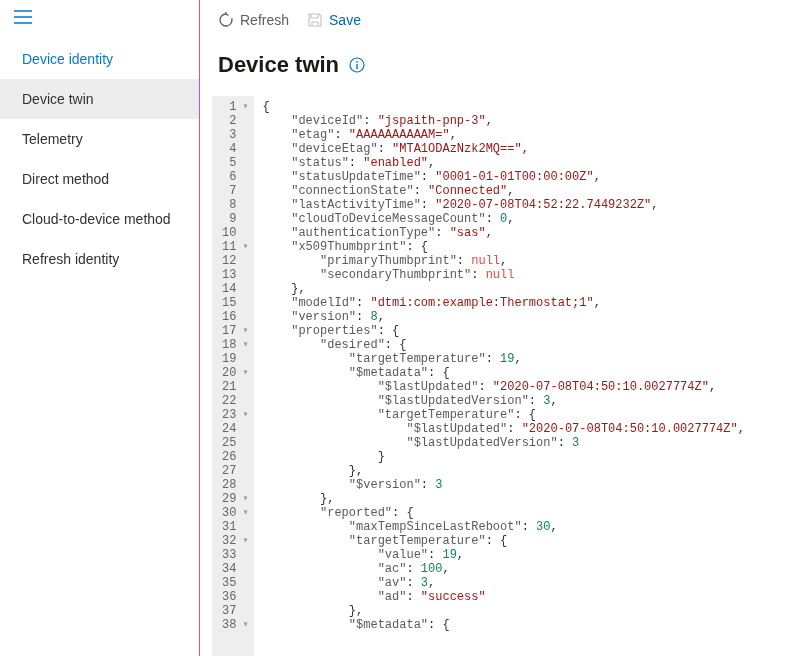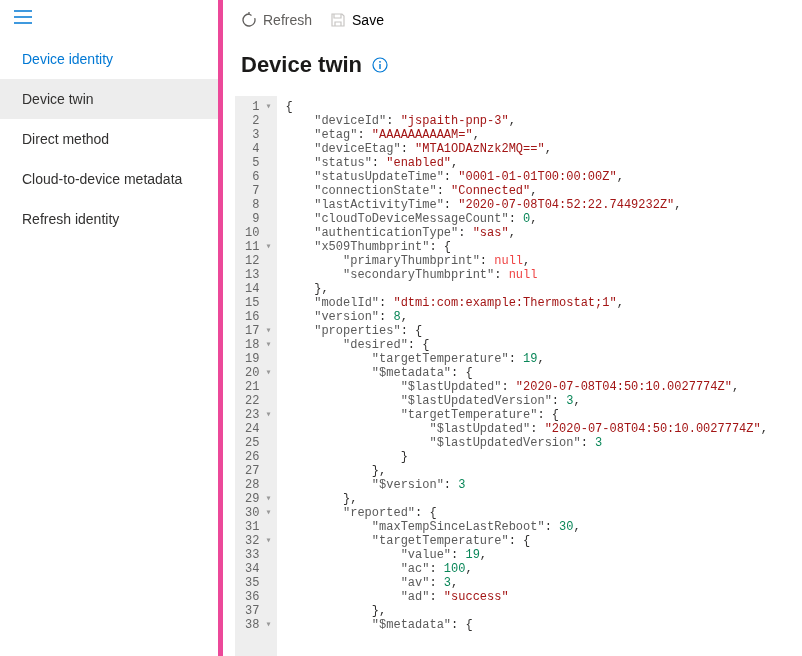--- a/index.html
+++ b/index.html
@@ -7,22 +7,22 @@
     font-family: "Segoe UI", Arial, sans-serif;
     font-size: 14px;
     color: #323130;
     background: #fff;
     width: 802px;
     height: 656px;
     overflow: hidden;
     display: flex;
   }
   .sidebar {
-    width: 223px;
-    border-right: 5px solid #ec4899;
+    width: 200px;
+    border-right: 1px solid #ec4899;
     display: flex;
     flex-direction: column;
   }
   .hamburger {
     padding: 10px 14px 6px 14px;
     color: #0078d4;
     cursor: pointer;
   }
   .hamburger svg { width: 18px; height: 14px; }
   .nav { padding-top: 6px; }
@@ -49,21 +49,21 @@
     padding: 12px 18px 10px 18px;
     color: #605e5c;
   }
   .tool-btn {
     display: flex;
     align-items: center;
     gap: 6px;
     cursor: pointer;
     color: #605e5c;
   }
-  .tool-btn.disabled { color: #000000; cursor: default; }
+  .tool-btn.disabled { color: #0369a1; cursor: default; }
   .tool-btn svg { width: 16px; height: 16px; }
   .page-title {
     display: flex;
     align-items: center;
     gap: 10px;
     padding: 14px 18px 18px 18px;
   }
   .page-title h1 { font-size: 22px; font-weight: 700; color: #1b1a19; }
   .info-icon { width: 16px; height: 16px; color: #0078d4; }
   .editor {
@@ -102,22 +102,23 @@
 
 <div class="sidebar">
   <div class="hamburger">
     <svg viewBox="0 0 18 14">
         <path d="M0 1h18M0 7h18M0 13h18" stroke="#0078d4" stroke-width="1.5"></path>
       </svg>
   </div>
   <div class="nav" id="nav">
       <div class="nav-item link">Device identity</div>
       <div class="nav-item active">Device twin</div>
+      <div class="nav-item">Telemetry</div>
       <div class="nav-item">Direct method</div>
-      <div class="nav-item">Cloud-to-device metadata</div>
+      <div class="nav-item">Cloud-to-device method</div>
       <div class="nav-item">Refresh identity</div>
     </div>
 </div>
 
 <div class="main">
   <div class="toolbar">
     <div class="tool-btn">
       <svg viewBox="0 0 16 16">
           <path d="M8 2a6 6 0 1 0 5.7 4.1M8 2V0m0 2 2.5 1.5" fill="none" stroke="#605e5c" stroke-width="1.3"></path>
         </svg>

